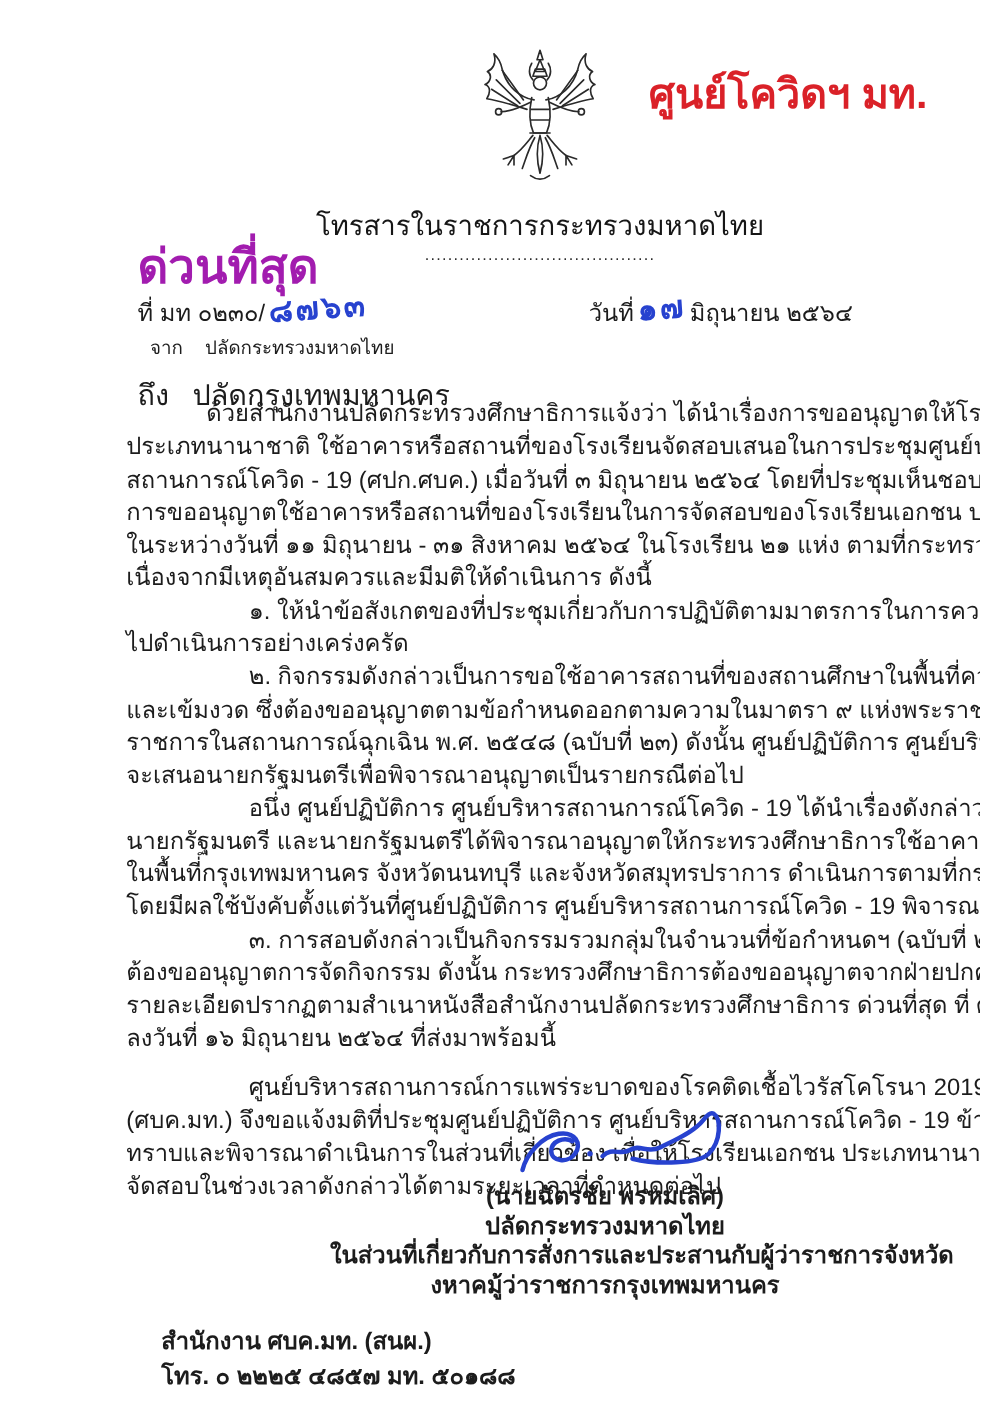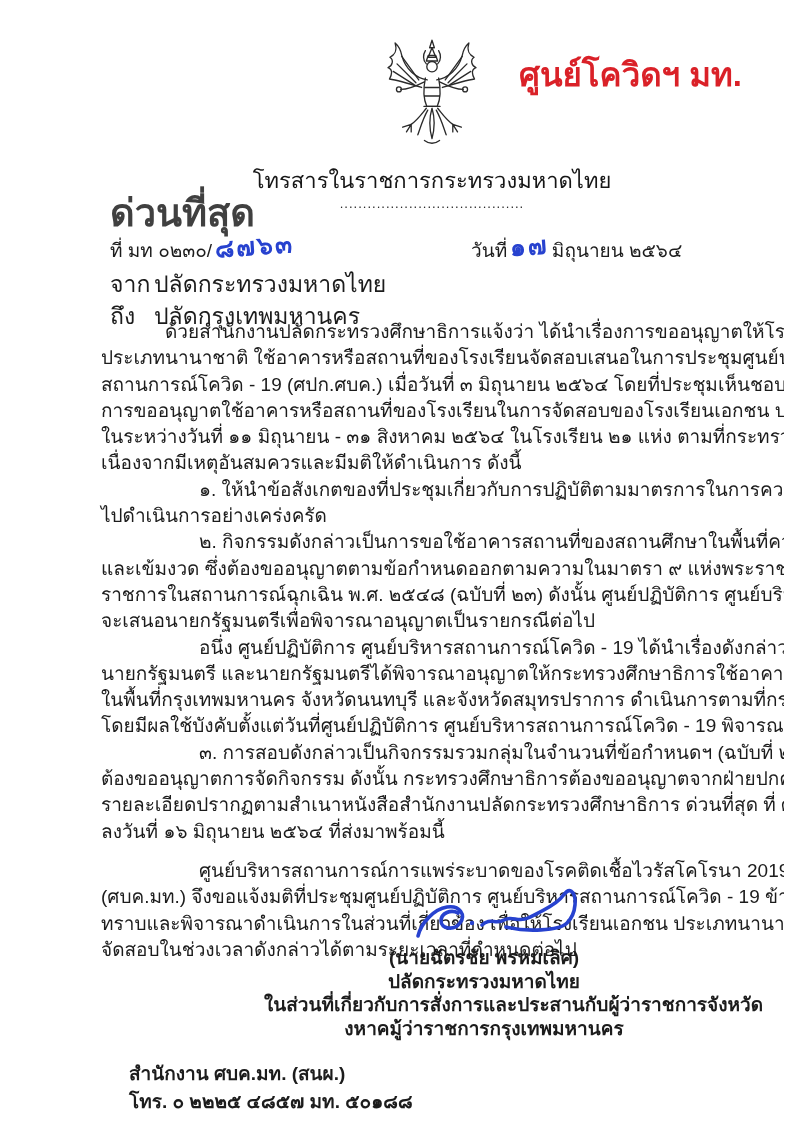--- a/index.html
+++ b/index.html
@@ -5,25 +5,25 @@
   html,body{margin:0;padding:0;background:#ffffff;}
   .page{
     position:relative;width:768px;height:1132px;margin:14px auto;background:#ffffff;
     font-family:"Liberation Sans","DejaVu Sans",sans-serif;color:#1c1c1c;overflow:hidden;
   }
   
   .stamp{position:absolute;top:34px;right:42px;font-size:33px;font-weight:700;color:#da2128;white-space:nowrap;}
   .emblem{position:absolute;top:22px;left:416px;transform:translateX(-50%);}
   .doc-title{position:absolute;top:149px;left:416px;transform:translateX(-50%);font-size:22px;font-weight:400;color:#161616;white-space:nowrap;}
   .dotted{position:absolute;top:182px;left:416px;transform:translateX(-50%);font-size:13px;letter-spacing:1px;color:#2a2a2a;white-space:nowrap;}
-  .urgency{position:absolute;top:168px;left:94px;font-size:38px;font-weight:700;color:#404040;white-space:nowrap;}
+  .urgency{position:absolute;top:168px;left:94px;font-size:38px;font-weight:700;color:#a21caf;white-space:nowrap;}
   .ref-row{position:absolute;top:214px;left:94px;font-size:19px;white-space:nowrap;}
   .date-row{position:absolute;top:214px;left:455px;font-size:19px;white-space:nowrap;}
   .hand{display:inline-block;color:#2742cf;font-size:25px;font-weight:600;transform:rotate(-4deg) translateY(-2px);letter-spacing:2px;margin:0 3px;}
-  .from-row{position:absolute;top:252px;left:94px;font-size:23px;white-space:nowrap;}
+  .from-row{position:absolute;top:252px;left:104px;font-size:15px;white-space:nowrap;}
   .to-row{position:absolute;top:284px;left:94px;font-size:23px;white-space:nowrap;}
   .addr-label{display:inline-block;min-width:44px;}
   
   .body-text{position:absolute;top:305px;left:85px;width:642px;font-size:19px;line-height:26.3px;}
   .para{margin:0;}
   .para.gap-before{margin-top:13px;}
   .line{white-space:nowrap;}
   .ind1{text-indent:64px;}
   .ind2{text-indent:98px;}
   

